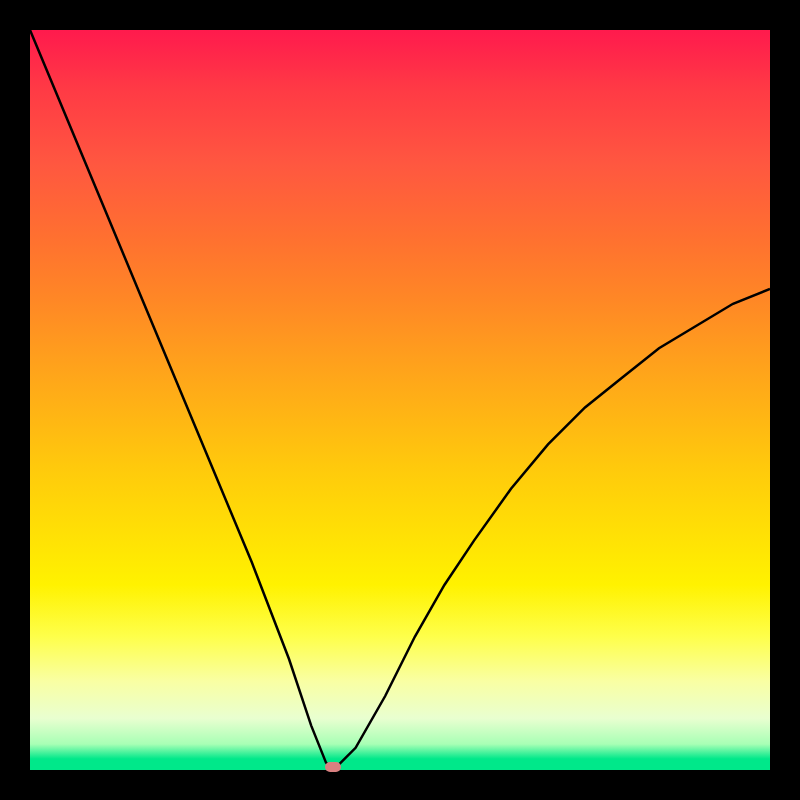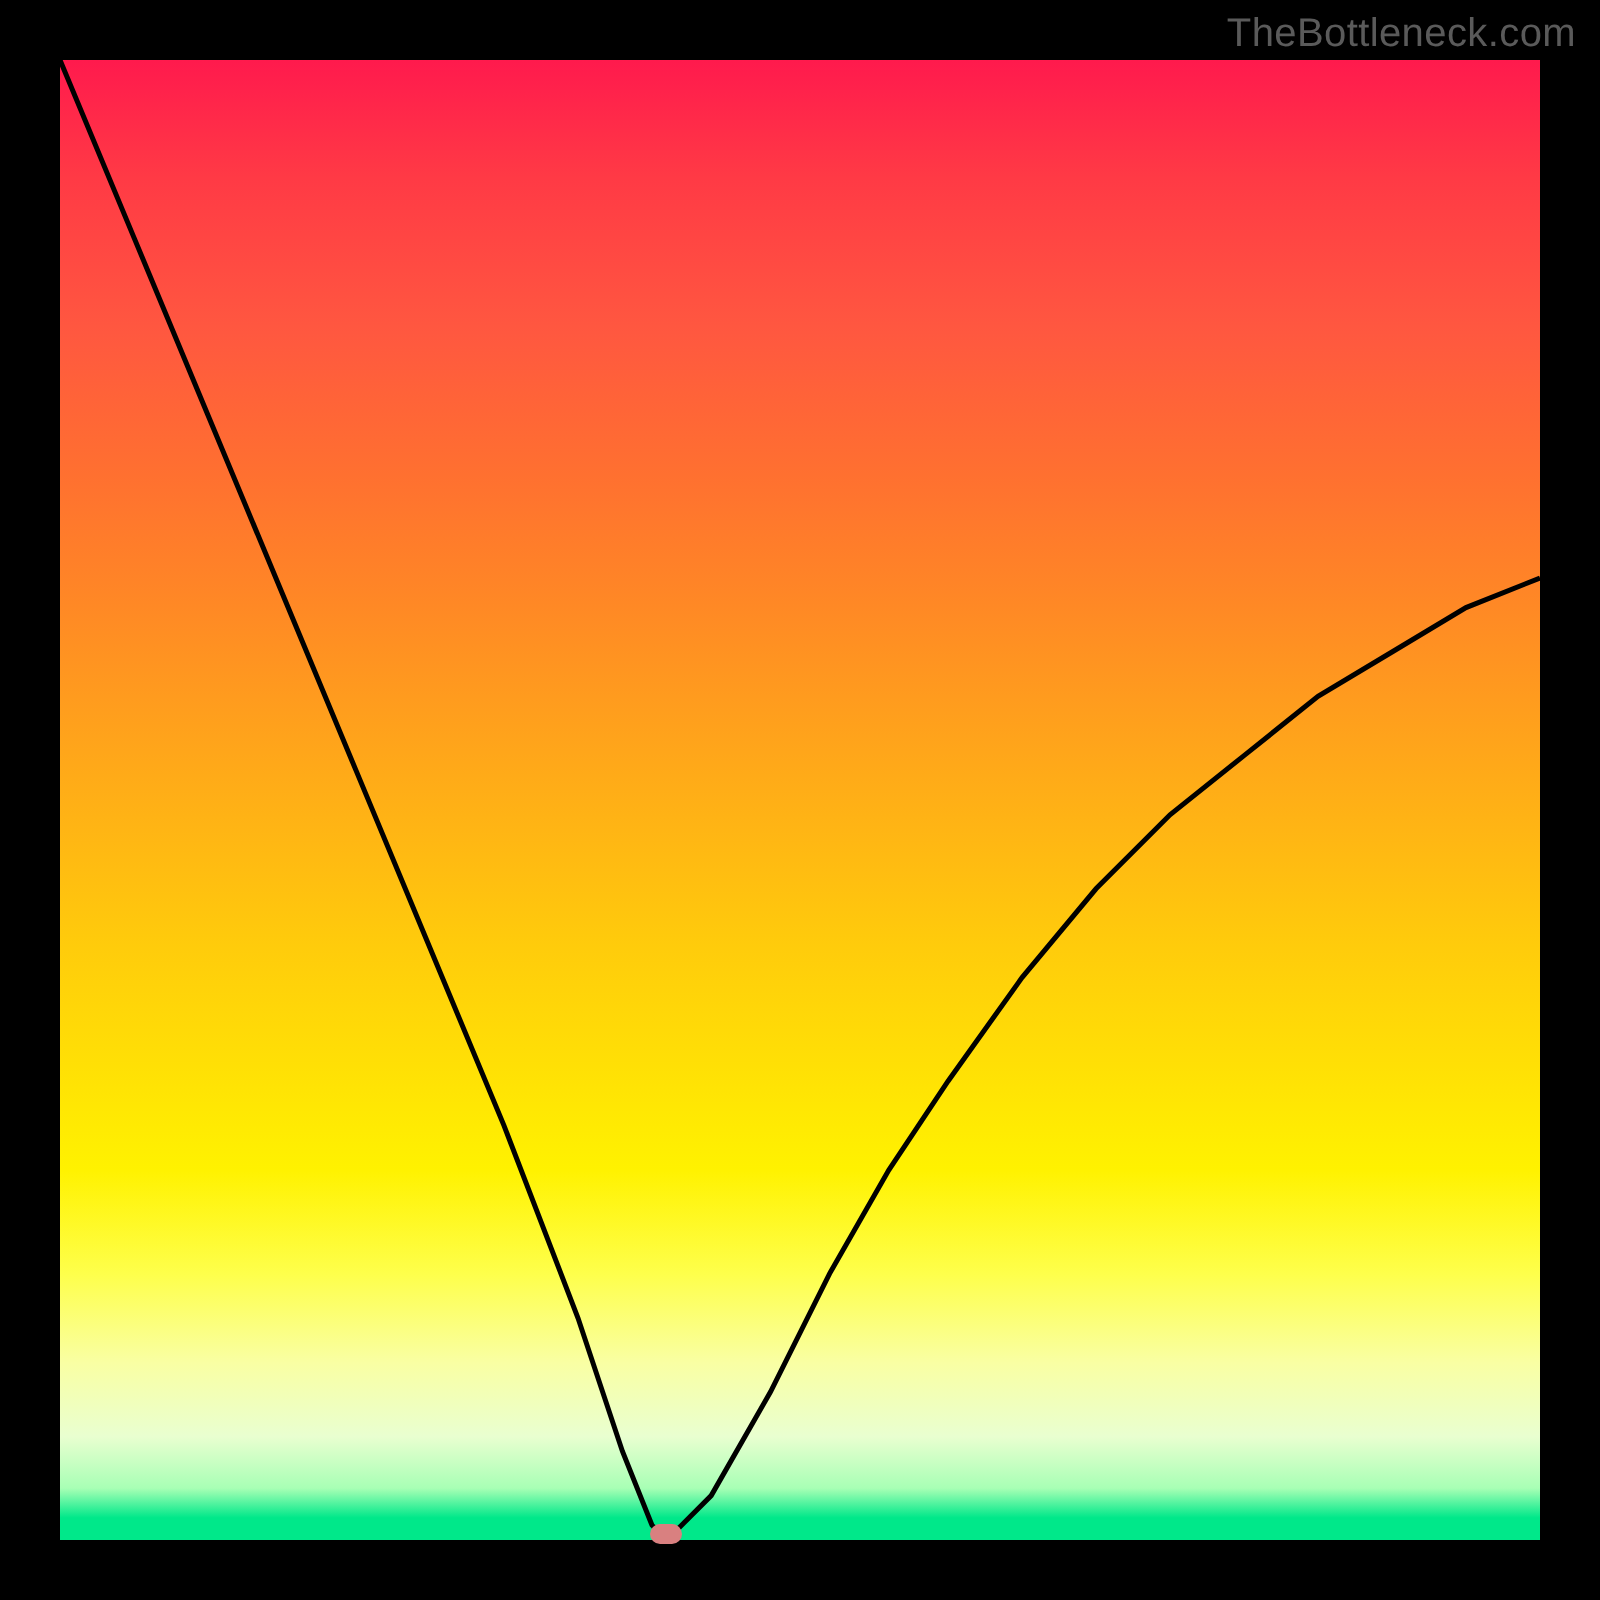--- a/index.html
+++ b/index.html
@@ -51,20 +51,19 @@
     width: 16px;
     height: 10px;
     background: #d98080;
     border-radius: 5px;
   }
 </style>
 </head>
 <body>
 
 <div class="container">
-  <div class="watermark">TheBottleneck.com</div>
   <div class="plot-area">
     <svg class="curve-svg" viewBox="0 0 740 740" preserveAspectRatio="none">
       <path id="curve-path" fill="none" stroke="#000" stroke-width="2.5" d="M0.00 0.00 L37.00 88.80 L74.00 177.60 L111.00 266.40 L148.00 355.20 L185.00 444.00 L222.00 532.80 L259.00 629.00 L281.20 695.60 L296.00 732.60 L303.40 740.00 L310.80 732.60 L325.60 717.80 L355.20 666.00 L384.80 606.80 L414.40 555.00 L444.00 510.60 L481.00 458.80 L518.00 414.40 L555.00 377.40 L592.00 347.80 L629.00 318.20 L666.00 296.00 L703.00 273.80 L740.00 259.00 "></path>
     </svg>
     <div id="marker" class="marker" style="left: 295.4px; top: 732px;"></div>
   </div>
 </div>
 
 </body></html>

